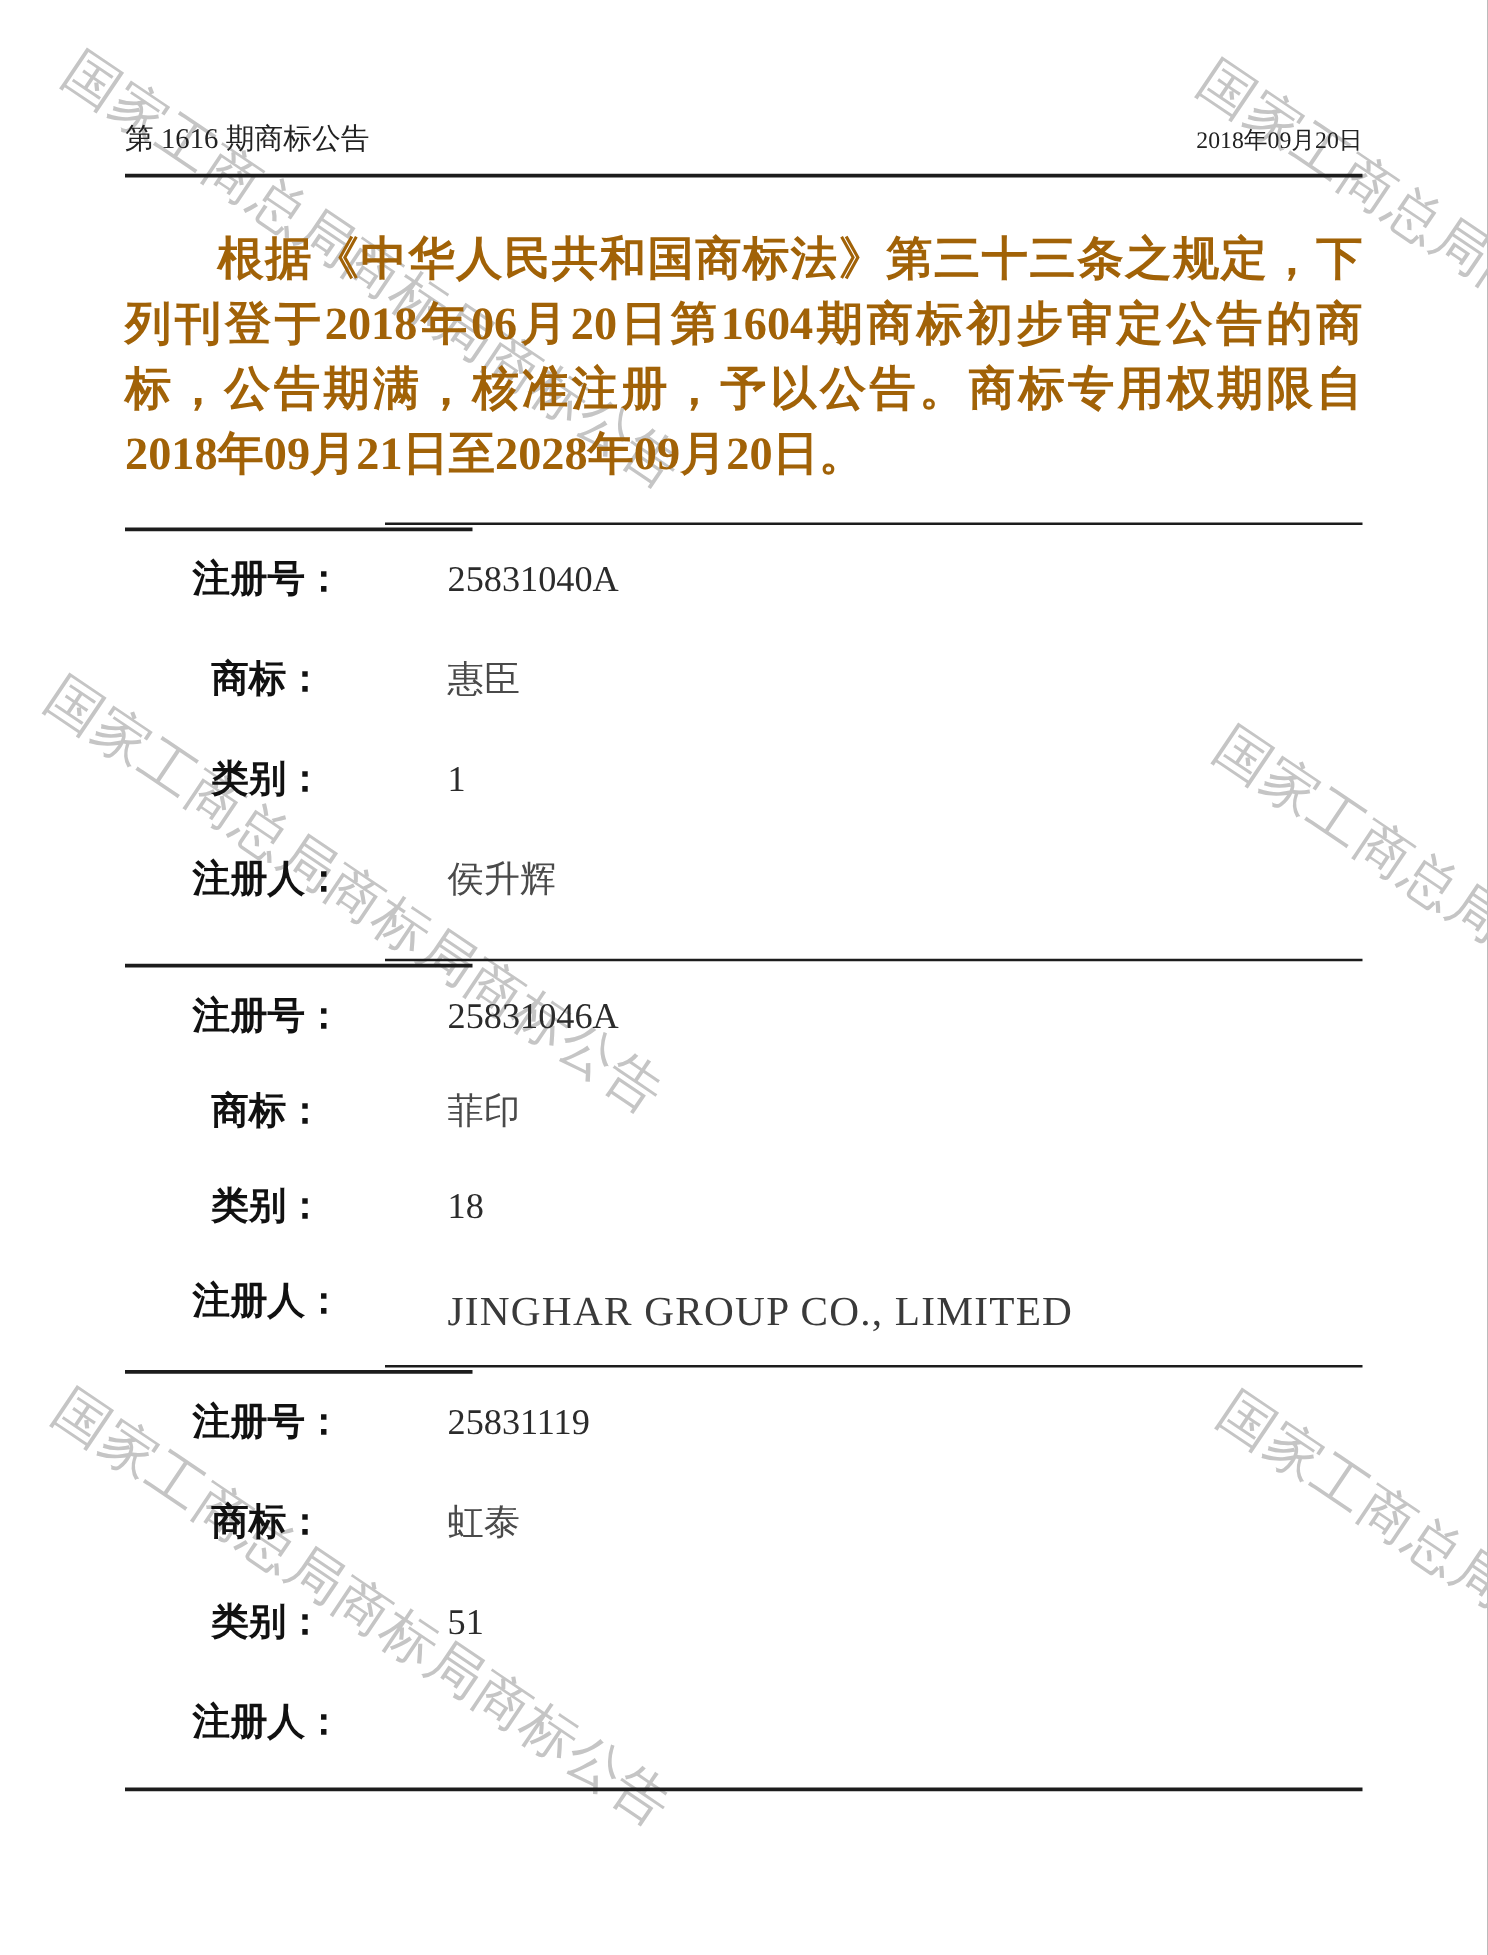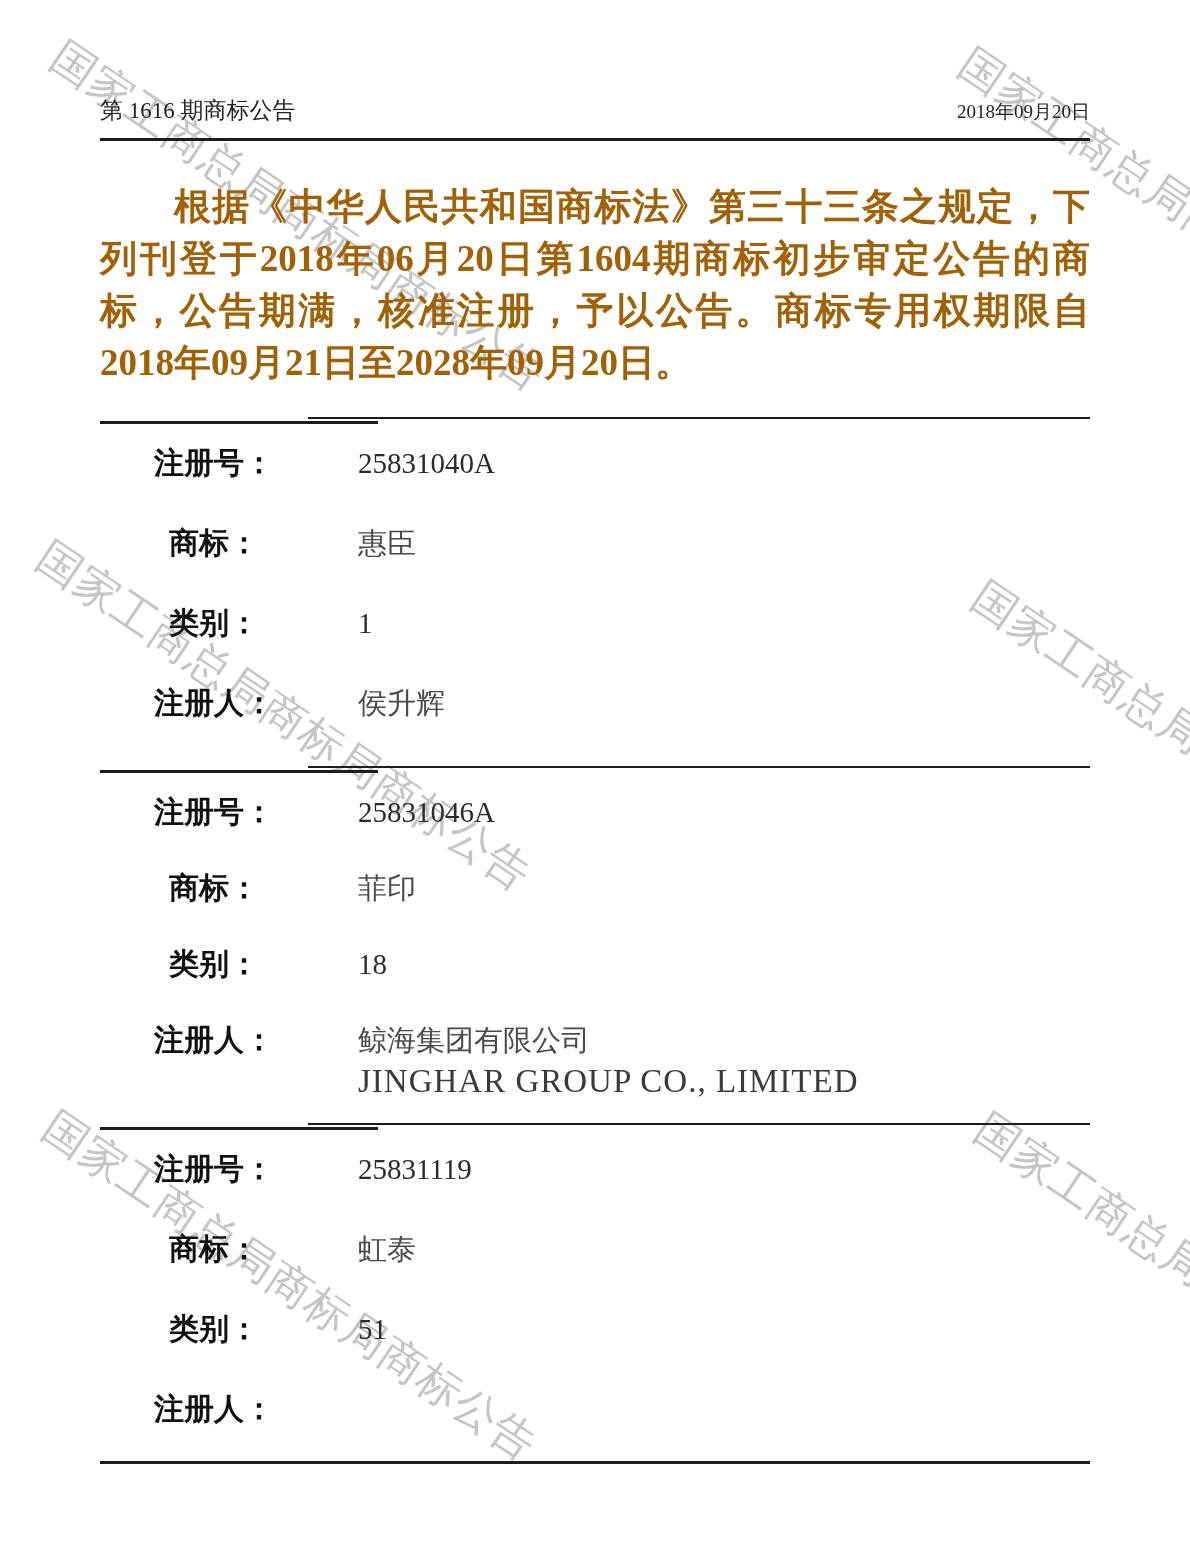--- a/index.html
+++ b/index.html
@@ -156,21 +156,20 @@
         <span class="label">商标：</span>
         <span class="value">菲印</span>
       </div>
       <div class="row">
         <span class="label">类别：</span>
         <span class="value value-num">18</span>
       </div>
       <div class="row">
         <span class="label">注册人：</span>
         <span class="value">
-          <span style="display:block;">鲸海集团有限公司</span>
           <span class="value-en" style="display:block;">JINGHAR GROUP CO., LIMITED</span>
         </span>
       </div>
     </section>
 
     <div class="sep">
       <span class="sep-left"></span>
       <span class="sep-right"></span>
     </div>
 

